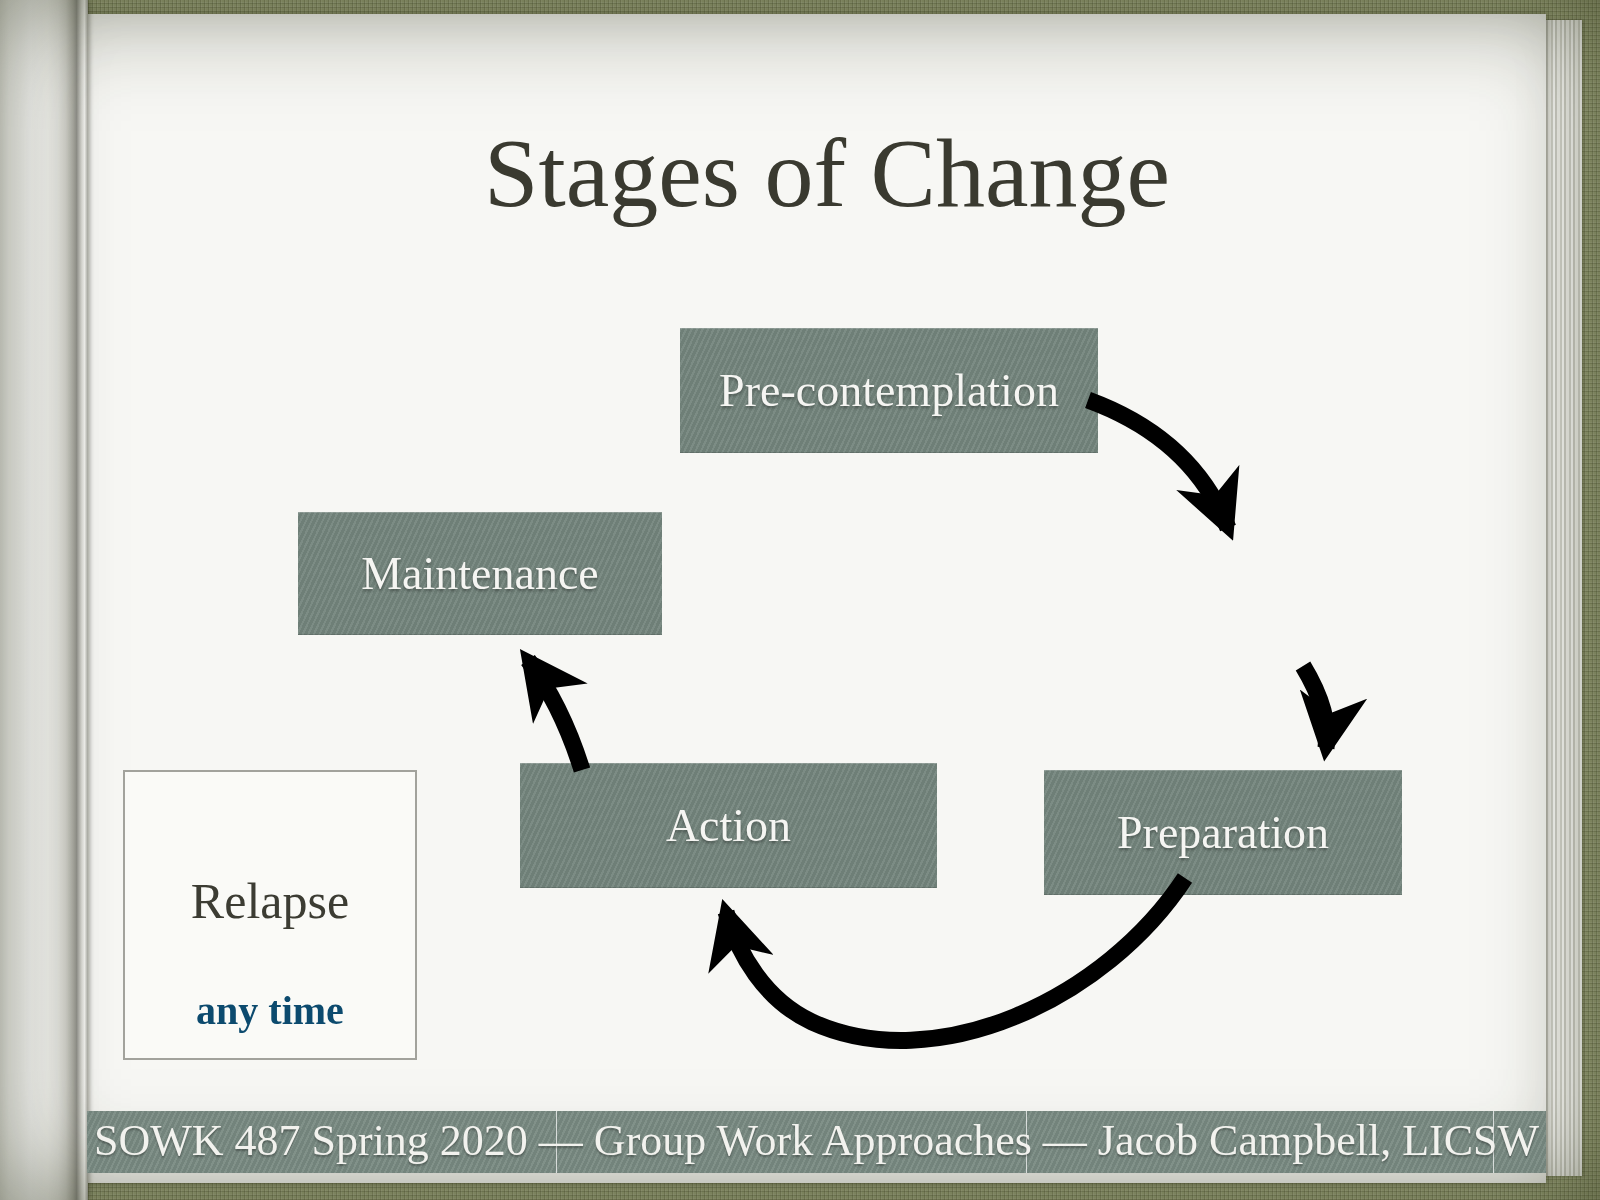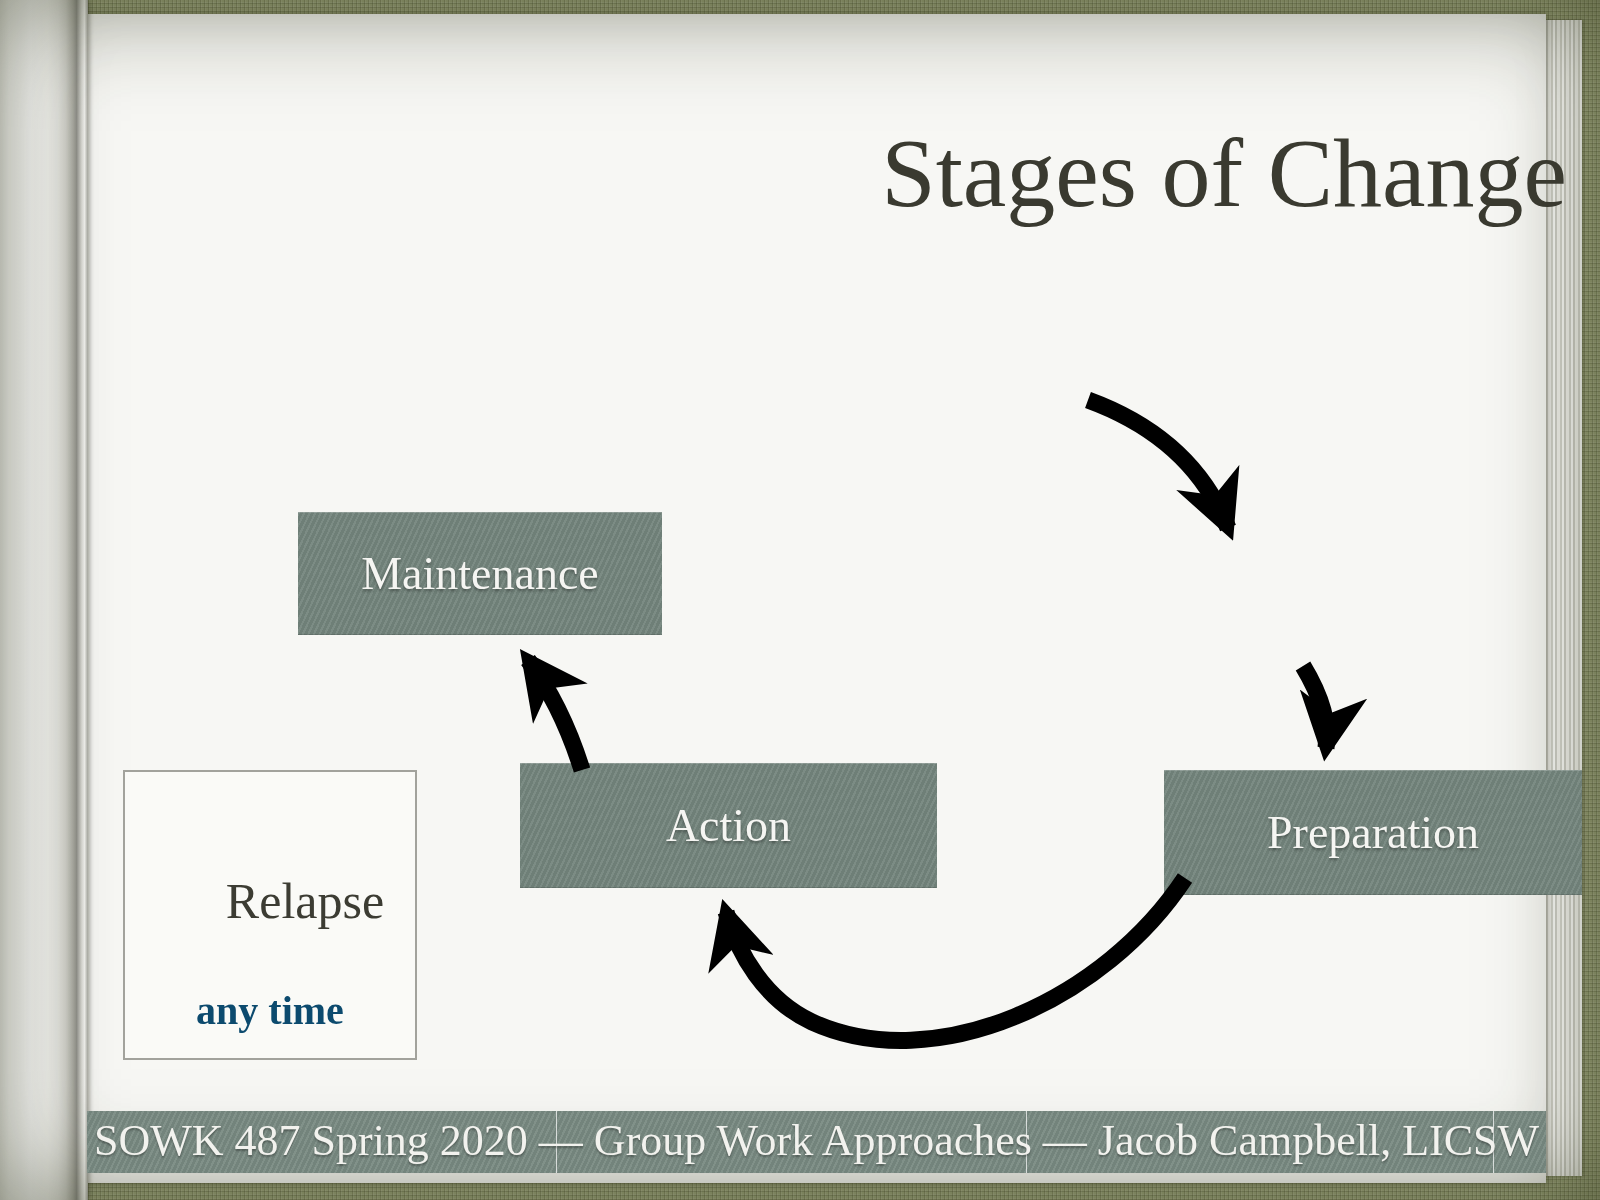--- a/index.html
+++ b/index.html
@@ -22,38 +22,38 @@
     background:repeating-linear-gradient(90deg,#fdfdfb 0 2px,#cfcfc8 2px 4px,#f4f4f0 4px 7px,#d6d6cf 7px 9px);
     box-shadow:1px 0 3px rgba(40,40,20,.4);
   }
   .page-curl{
     position:absolute;left:0;top:0;width:88px;height:1200px;
     background:linear-gradient(90deg,#ededea 0%,#fbfbf9 10%,#ffffff 34%,#f6f6f3 54%,#e6e6e2 66%,#d0d0ca 75%,#aaaaa2 83%,#90908a 87%,#d9d9d4 93%,#f0f0ed 96%,#a7a7a0 100%);
     box-shadow:2px 0 4px rgba(40,40,25,.35);
   }
   .slide-title{
     position:absolute;left:87px;top:108px;width:1480px;height:130px;
-    text-align:right;font-size:98px;line-height:130px;color:#3a3a30;letter-spacing:0;
+    text-align:center;font-size:98px;line-height:130px;color:#3a3a30;letter-spacing:0;
   }
   .stage-box{
     position:absolute;display:flex;align-items:center;justify-content:center;
     background-color:#75867e;
     background-image:repeating-linear-gradient(115deg, rgba(255,255,255,.05) 0 2px, rgba(25,35,30,.07) 2px 5px);
     box-shadow:inset 0 1px 0 rgba(255,255,255,.18), inset 0 -1px 0 rgba(0,0,0,.12);
   }
   .stage-label{
     color:#f5f5f2;font-size:46px;text-shadow:0 2px 3px rgba(0,0,0,.35);white-space:nowrap;
   }
   .relapse-box{
     position:absolute;left:123px;top:770px;width:294px;height:290px;box-sizing:border-box;
     border:2px solid #a2a29c;background:#fafaf7;
   }
   .relapse-label{
     position:absolute;left:0;top:100px;width:100%;text-align:center;
-    font-size:50px;color:#3c3c33;padding-left:35px;
+    font-size:50px;color:#3c3c33;
   }
   .relapse-note{
     position:absolute;left:0;bottom:24px;width:100%;text-align:center;
     font-size:40px;font-weight:bold;color:#0c4a6e;
   }
   .footer-bar{
     position:absolute;left:87px;top:1111px;width:1459px;height:62px;
     background-color:#7a8b83;
     background-image:repeating-linear-gradient(115deg, rgba(255,255,255,.05) 0 2px, rgba(25,35,30,.07) 2px 5px);
   }
@@ -69,23 +69,26 @@
 
 <div class="canvas">
 
   <div class="page-stack"></div>
   <div class="page"></div>
   <div class="page-curl"></div>
   <div class="frame-vignette"></div>
 
   <div class="slide-title">Stages of Change</div>
 
+  <div class="stage-box" style="left:680px;top:328px;width:418px;height:125px">
+    <span class="stage-label">Pre-contemplation</span>
+  </div>
 
 
-  <div class="stage-box" style="left:1164px;top:770px;width:418px;height:125px">
+  <div class="stage-box" style="left:1044px;top:770px;width:358px;height:125px">
     <span class="stage-label">Preparation</span>
   </div>
 
   <div class="stage-box" style="left:520px;top:763px;width:417px;height:125px">
     <span class="stage-label">Action</span>
   </div>
 
   <div class="stage-box" style="left:298px;top:512px;width:364px;height:123px">
     <span class="stage-label">Maintenance</span>
   </div>

